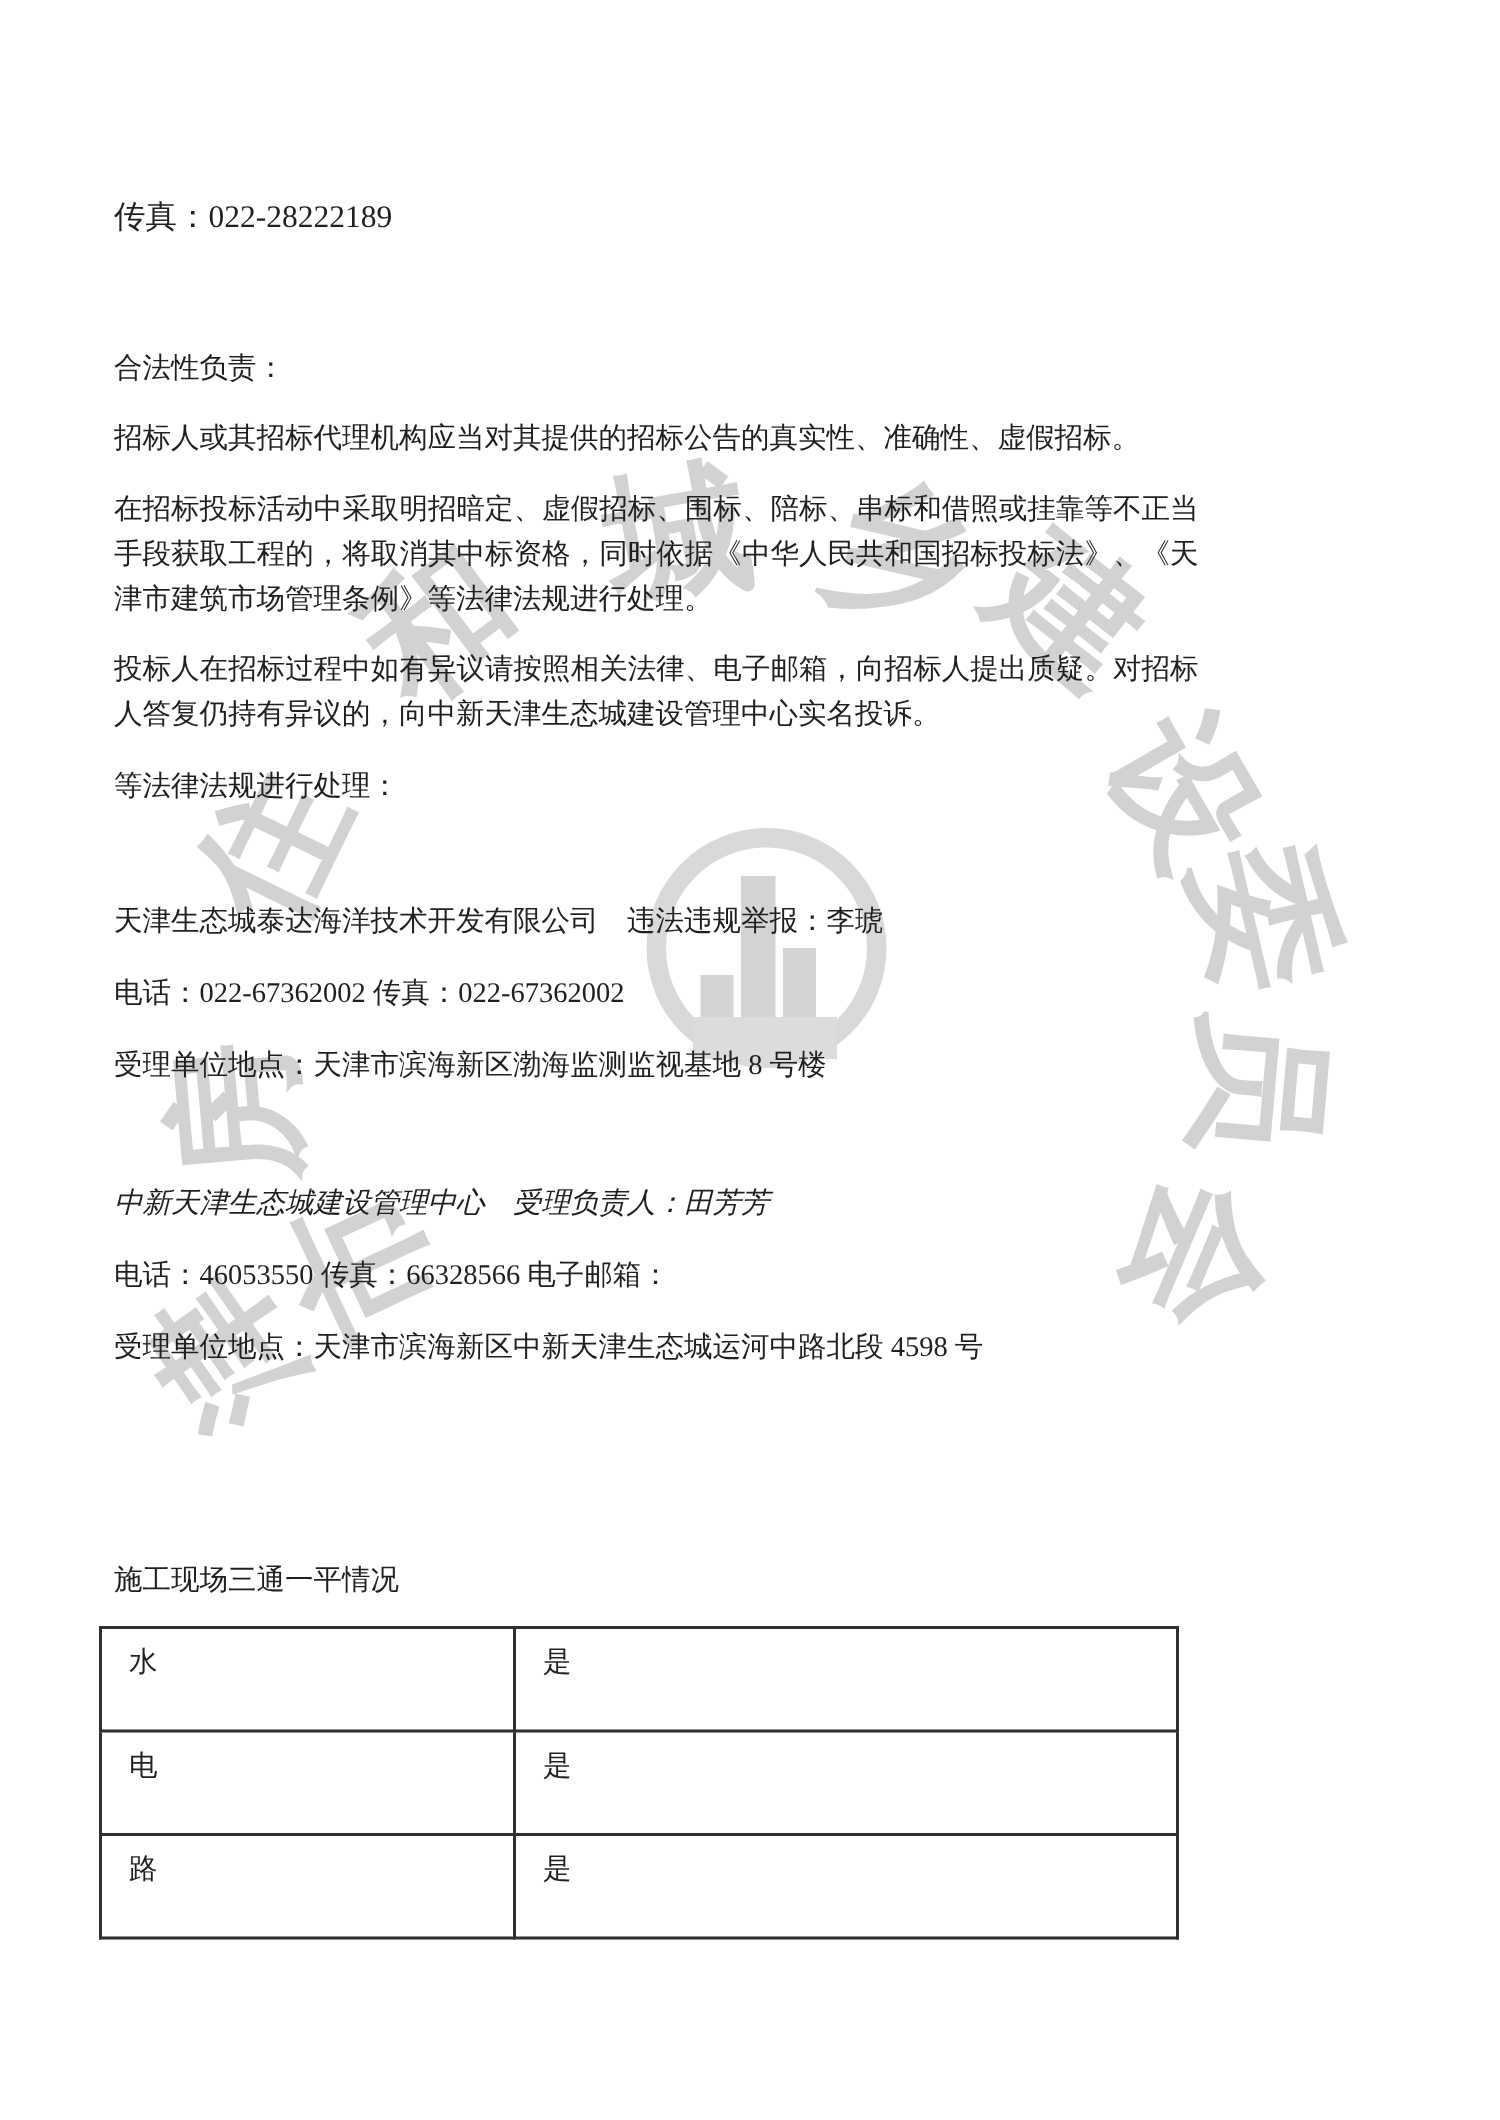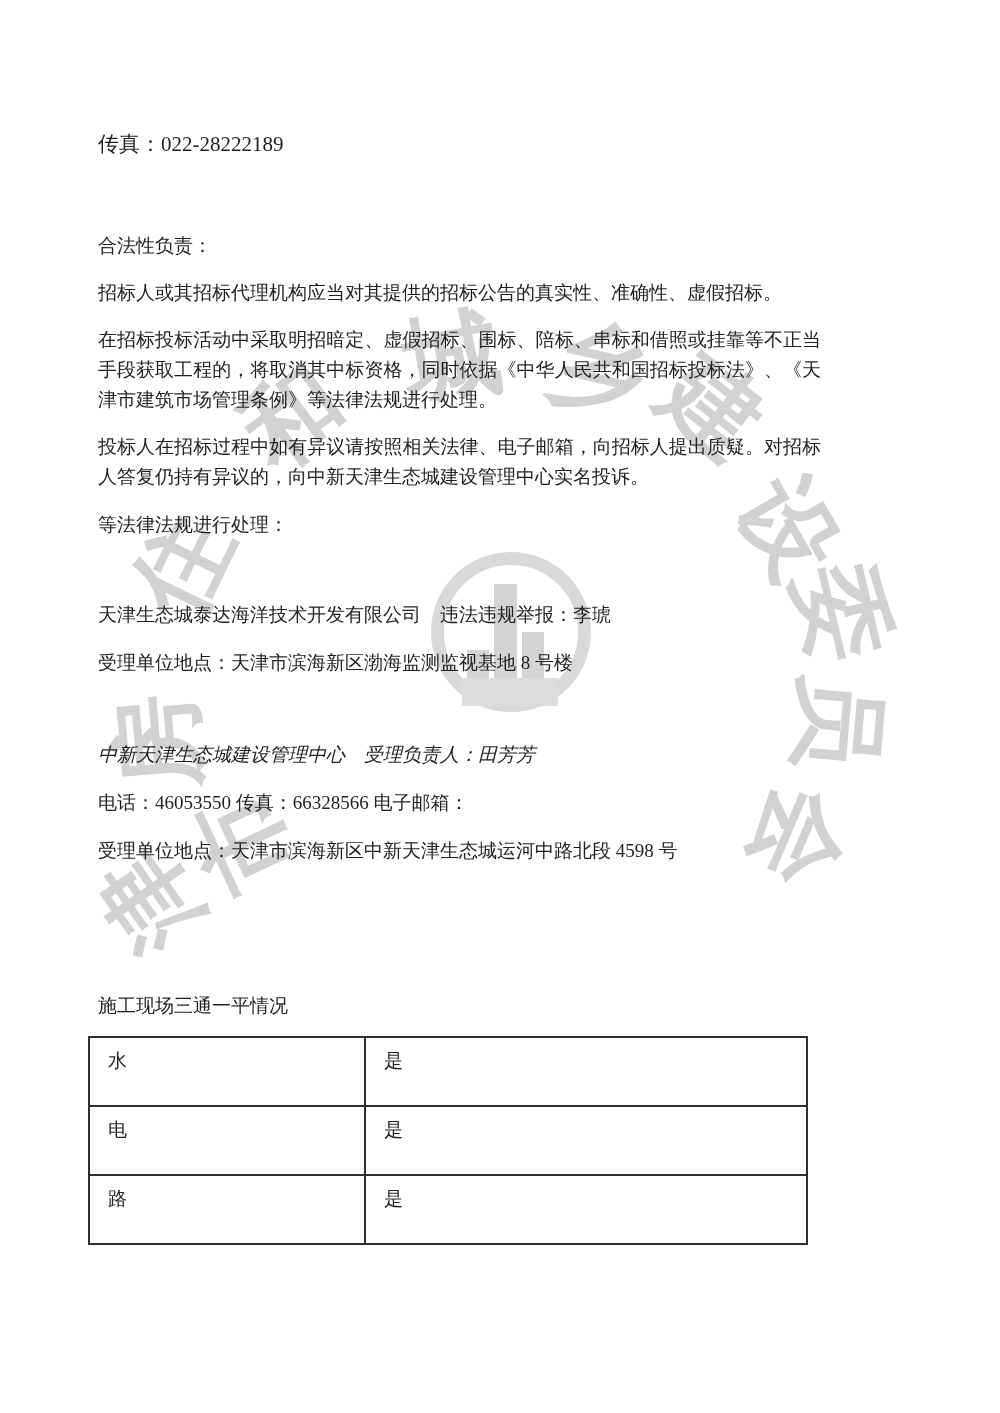--- a/index.html
+++ b/index.html
@@ -40,21 +40,21 @@
     border:13px solid #d9d9d9;border-radius:50%;
   }
   .wm-bar{position:absolute;background:#d4d4d4;}
   .wm-bar.b1{left:36px;top:98px;width:22px;height:40px;}
   .wm-bar.b2{left:63px;top:32px;width:23px;height:106px;}
   .wm-bar.b3{left:91px;top:80px;width:22px;height:58px;}
   .wm-bar.base{left:31px;top:126px;width:96px;height:28px;background:#dcdcdc;}
   
   .content{
     position:relative;z-index:1;
-    padding:128px 127px 0 98px;
+    padding:128px 127px 0 76px;
     font-size:19px;
     line-height:30px;
   }
   .content p{margin:0;width:723px;}
   .fax{font-size:21px;line-height:32px;}
   .report-heading{margin-top:71px !important;}
   .para{text-align:justify;}
   .p1{margin-top:17px !important;}
   .p2{margin-top:17px !important;}
   .p3{margin-top:17px !important;}
@@ -113,20 +113,21 @@
 
     <p class="report-heading">合法性负责：</p>
 
     <p class="para p1">招标人或其招标代理机构应当对其提供的招标公告的真实性、准确性、虚假招标。</p>
     <p class="para p2">在招标投标活动中采取明招暗定、虚假招标、围标、陪标、串标和借照或挂靠等不正当手段获取工程的，将取消其中标资格，同时依据《中华人民共和国招标投标法》、《天津市建筑市场管理条例》等法律法规进行处理。</p>
     <p class="para p3">投标人在招标过程中如有异议请按照相关法律、电子邮箱，向招标人提出质疑。对招标人答复仍持有异议的，向中新天津生态城建设管理中心实名投诉。</p>
 
     <p class="accept-heading">等法律法规进行处理：</p>
 
     <p class="unit-name">天津生态城泰达海洋技术开发有限公司　违法违规举报：李琥</p>
+    <p class="unit-line">电话：022-67362002 传真：022-67362002</p>
     <p class="unit-line">受理单位地点：天津市滨海新区渤海监测监视基地 8 号楼</p>
 
     <p class="unit-name unit-name-2">中新天津生态城建设管理中心　受理负责人：田芳芳</p>
     <p class="unit-line">电话：46053550 传真：66328566 电子邮箱：</p>
     <p class="unit-line">受理单位地点：天津市滨海新区中新天津生态城运河中路北段 4598 号</p>
 
     <p class="site-heading">施工现场三通一平情况</p>
 
     <table class="utilities">
       <tbody>

